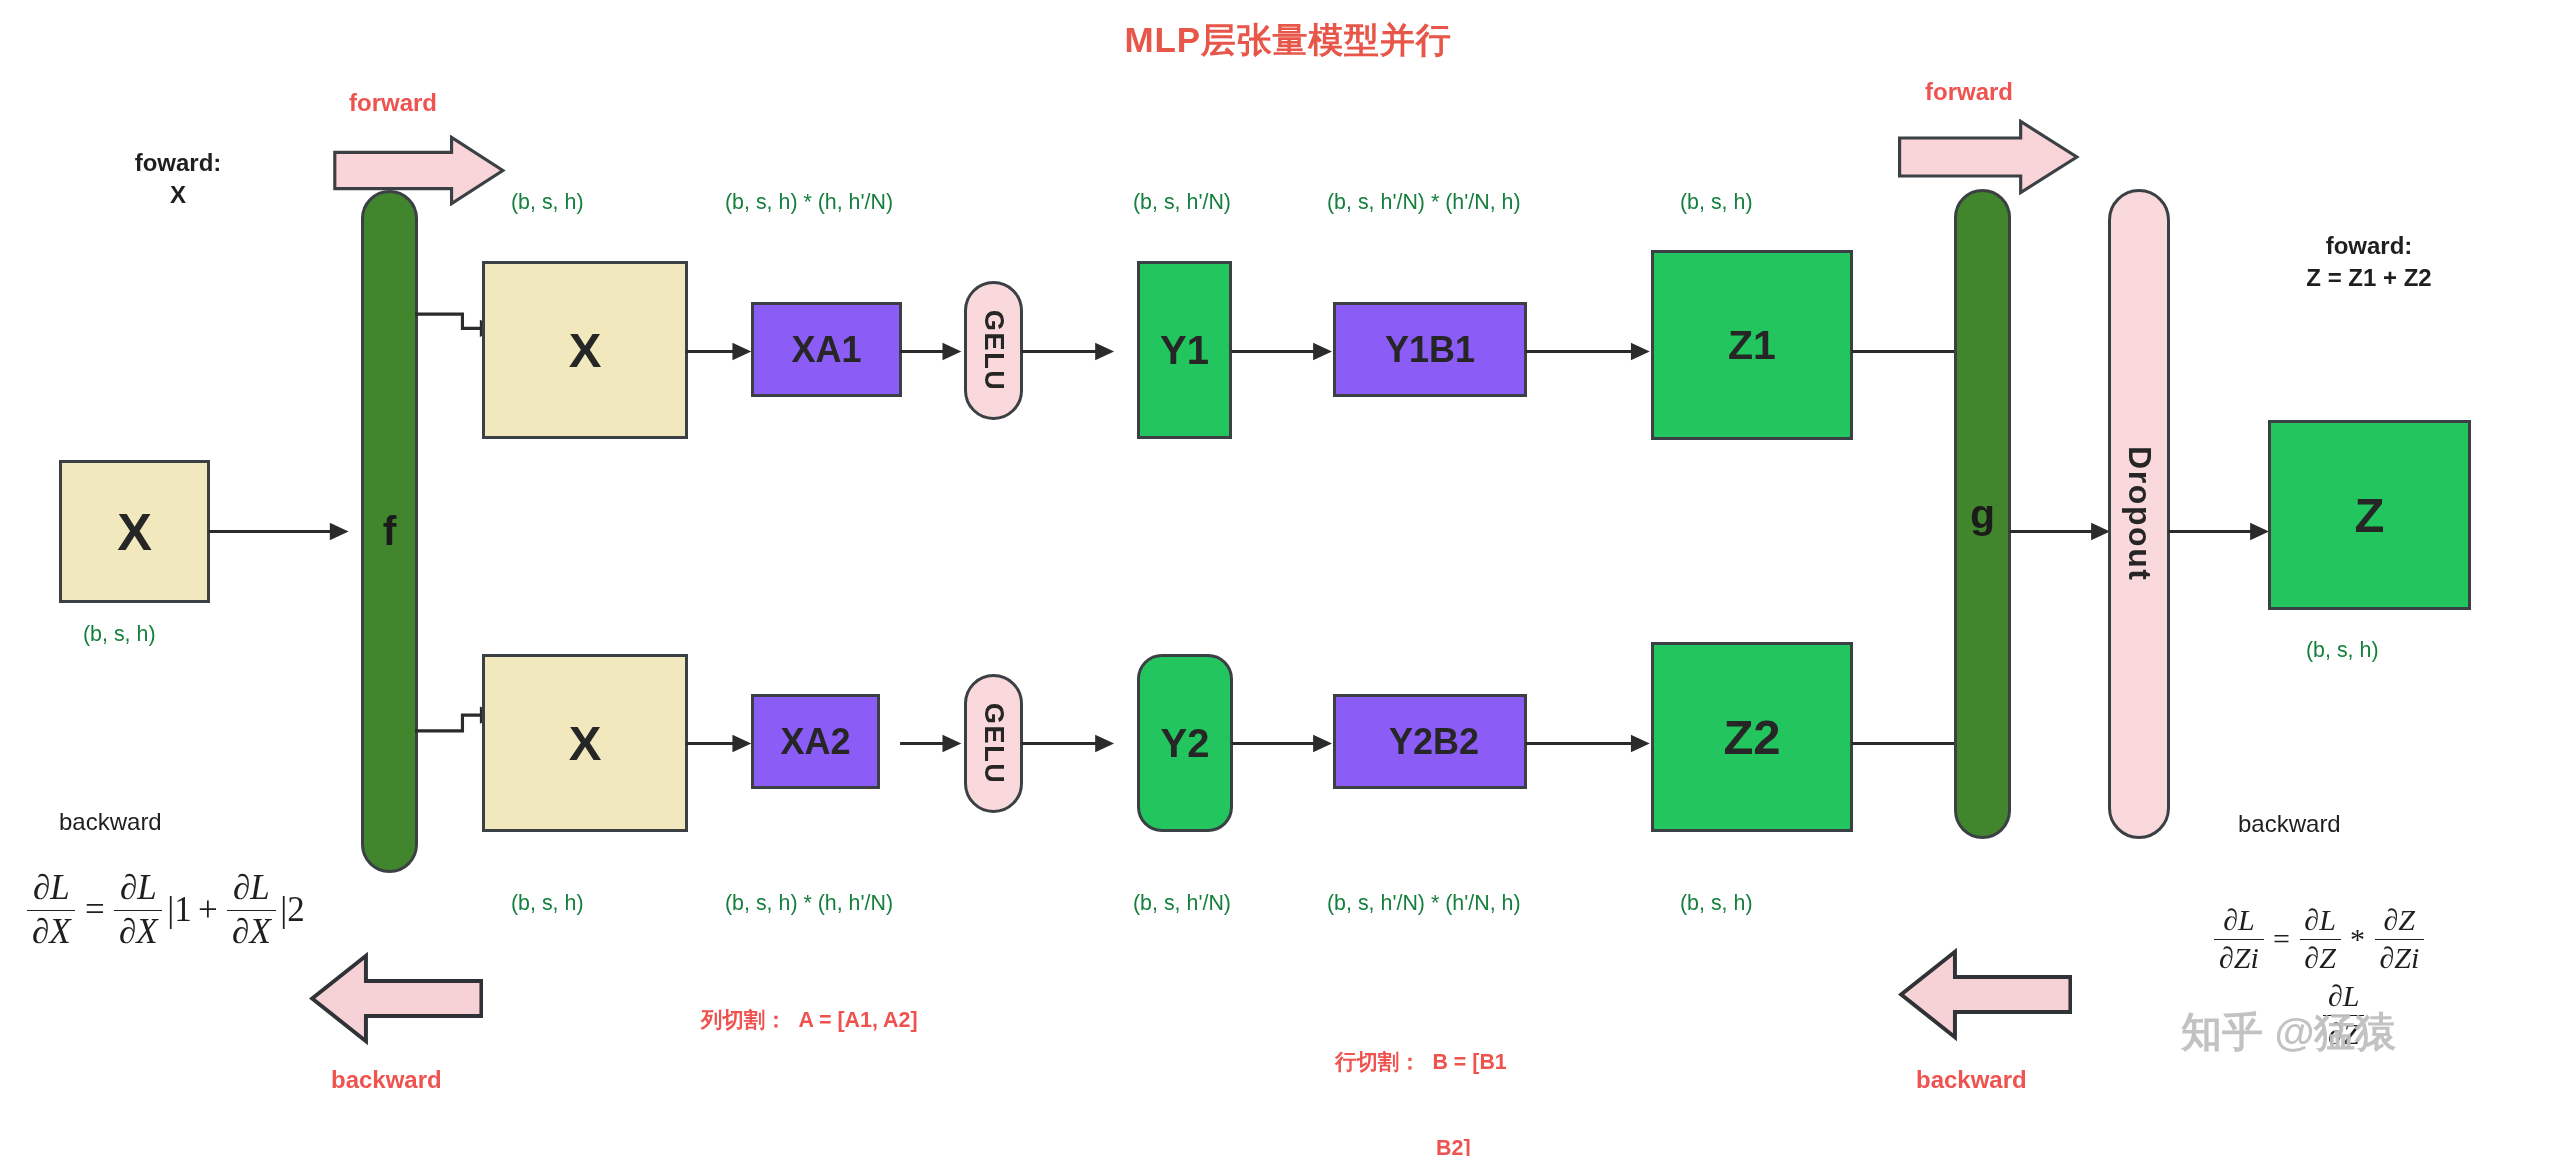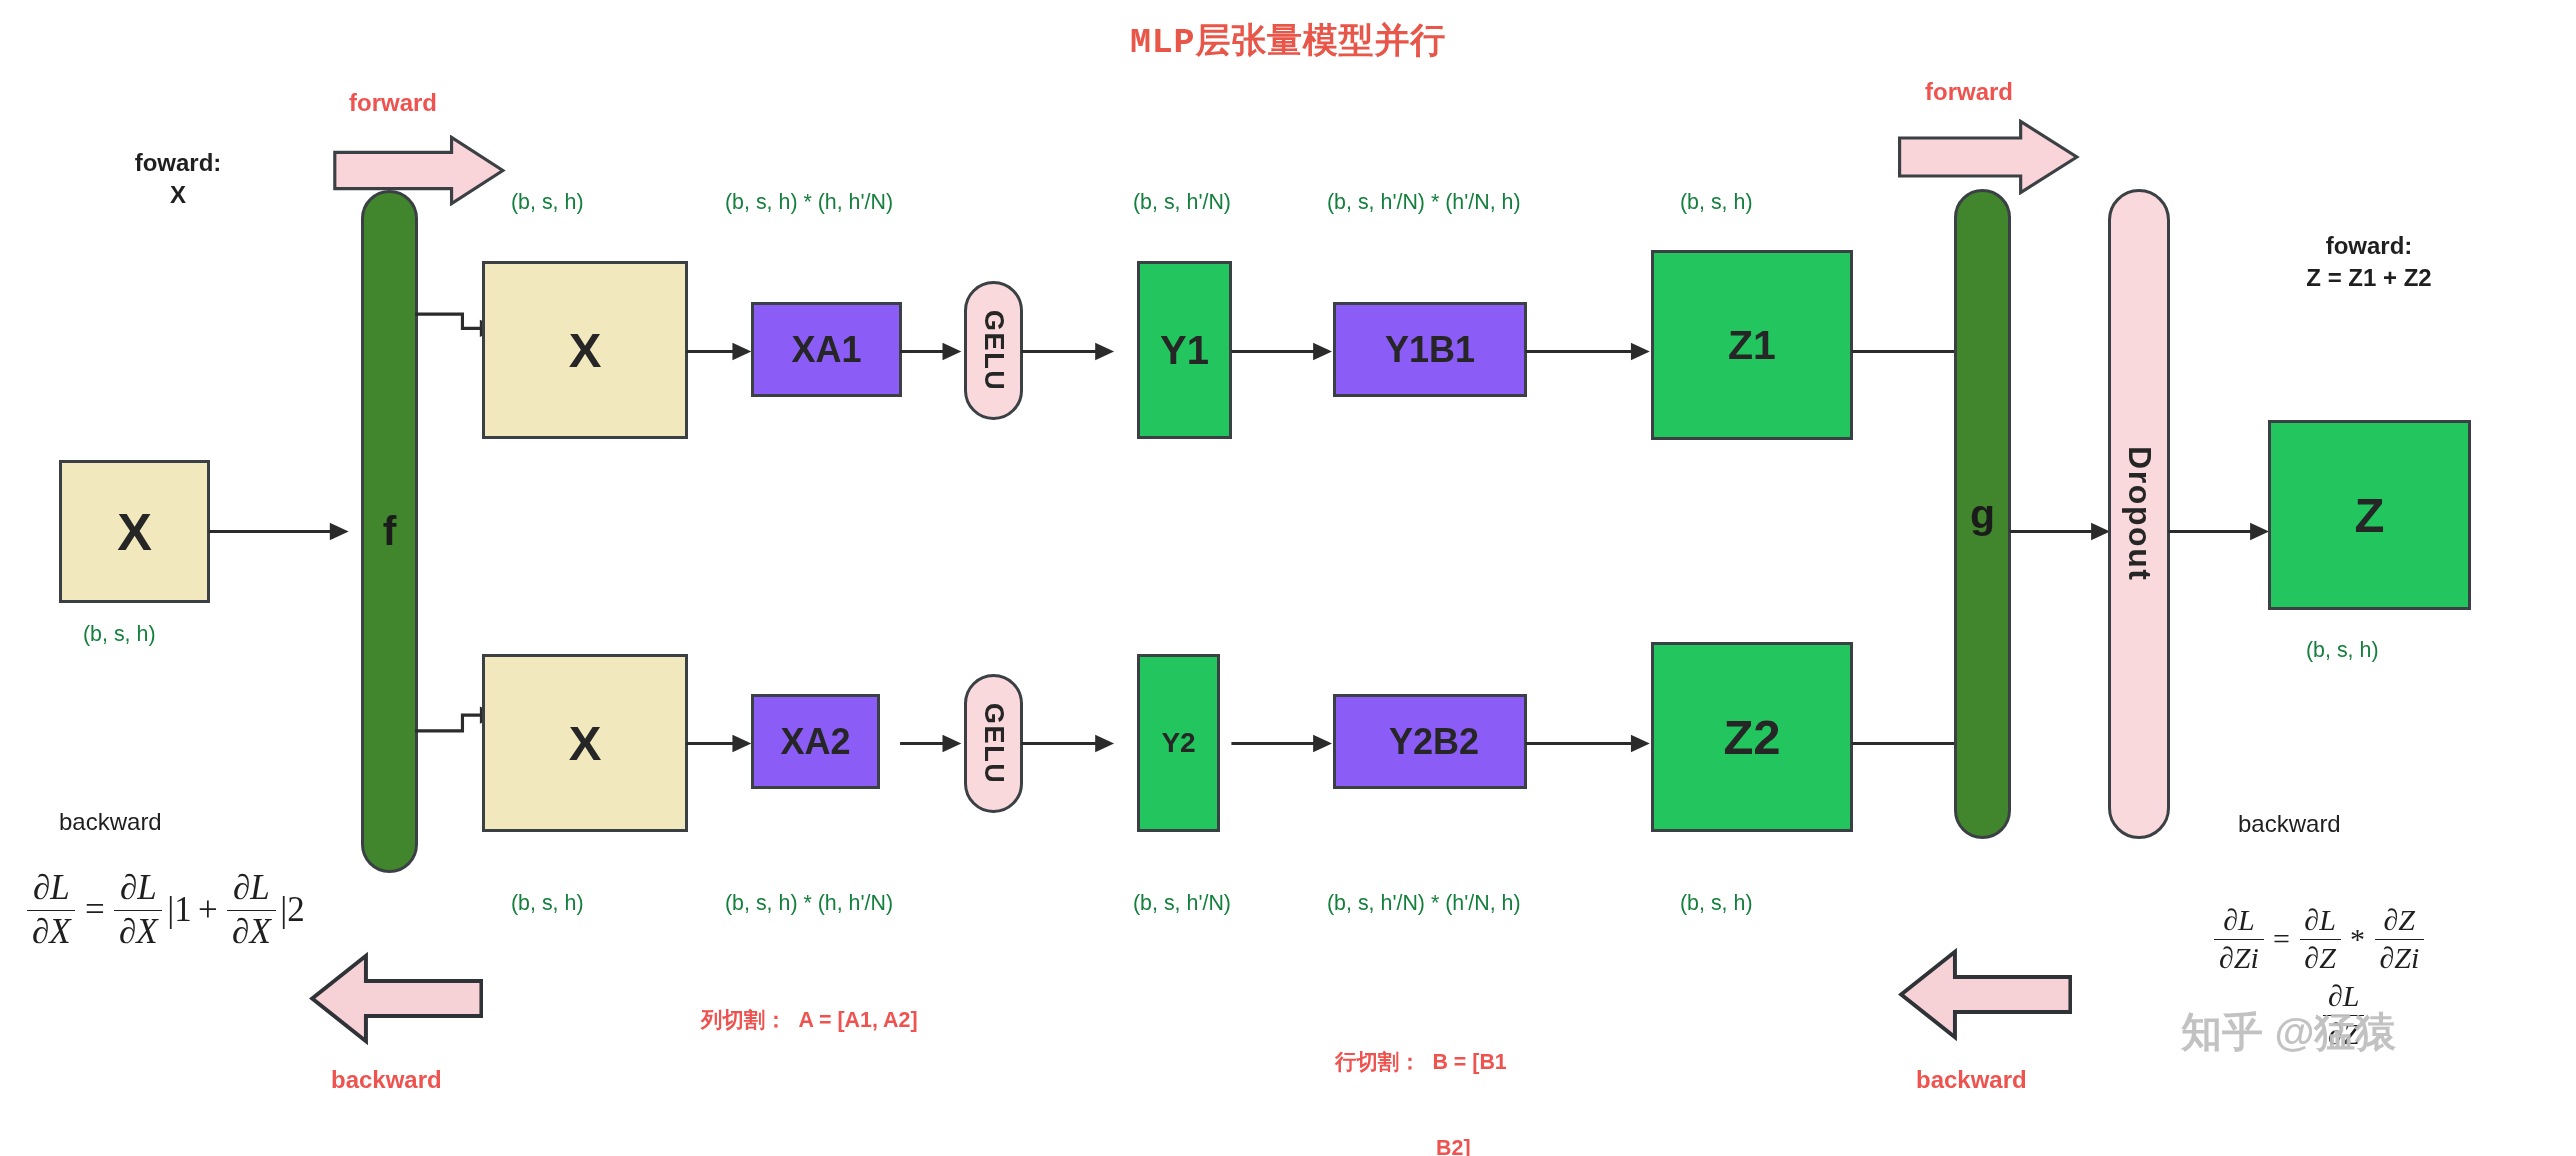--- a/index.html
+++ b/index.html
@@ -20,21 +20,20 @@
   .abs { position: absolute; }
 
   
   #title {
     left: 0; right: 0; top: 17.4px;
     text-align: center;
     font-size: 35px;
     font-weight: 700;
     color: #e8564a;
     letter-spacing: 0.8px;
-    font-family: Liberation Mono, monospace;
   }
 
   
   .node {
     box-sizing: border-box;
     border: 3.2px solid #3b4045;
     display: flex;
     align-items: center;
     justify-content: center;
     font-weight: 700;
@@ -252,21 +251,21 @@
 
   <div class="abs pill pink" style="left:964px; top:674px; width:59px; height:139px; font-size:27px;">
     <span class="vert-text">GELU</span>
   </div>
 
   <svg class="abs" style="left:1021px; top:727px;" width="95" height="33" viewBox="0 0 120 42">
     <line x1="0" y1="21" x2="98" y2="21" stroke="#2b2b2b" stroke-width="4"></line>
     <polygon points="118,21 94,10 94,32" fill="#2b2b2b"></polygon>
   </svg>
 
-  <div class="abs node green" style="left:1137px; top:654px; width:83px; height:178px; font-size:28px;">
+  <div class="abs node green" style="left:1137px; top:654px; width:96px; height:178px; font-size:40px;border-radius:25px;">
     <span>Y2</span>
   </div>
 
   <svg class="abs" style="left:1231px; top:727px;" width="103" height="33" viewBox="0 0 130 42">
     <line x1="0" y1="21" x2="108" y2="21" stroke="#2b2b2b" stroke-width="4"></line>
     <polygon points="128,21 104,10 104,32" fill="#2b2b2b"></polygon>
   </svg>
 
   <div class="abs node cyan" style="left:1333px; top:694px; width:194px; height:95px; font-size:36px;padding-left:8px;">
     <span>Y2B2</span>

